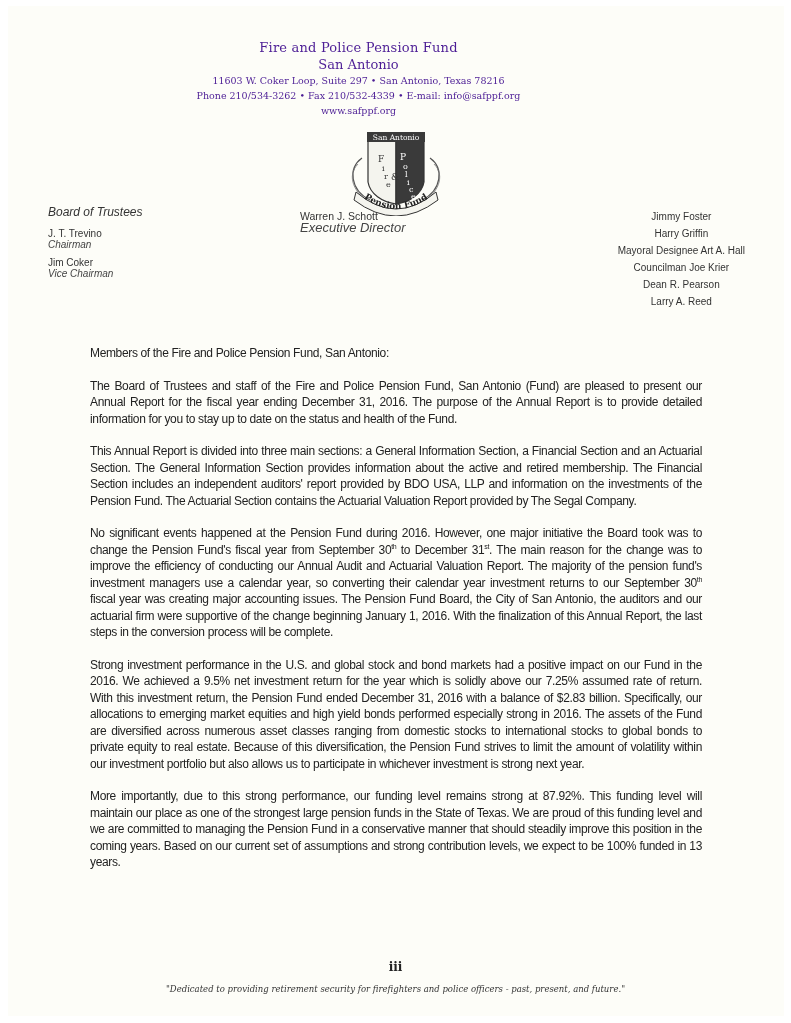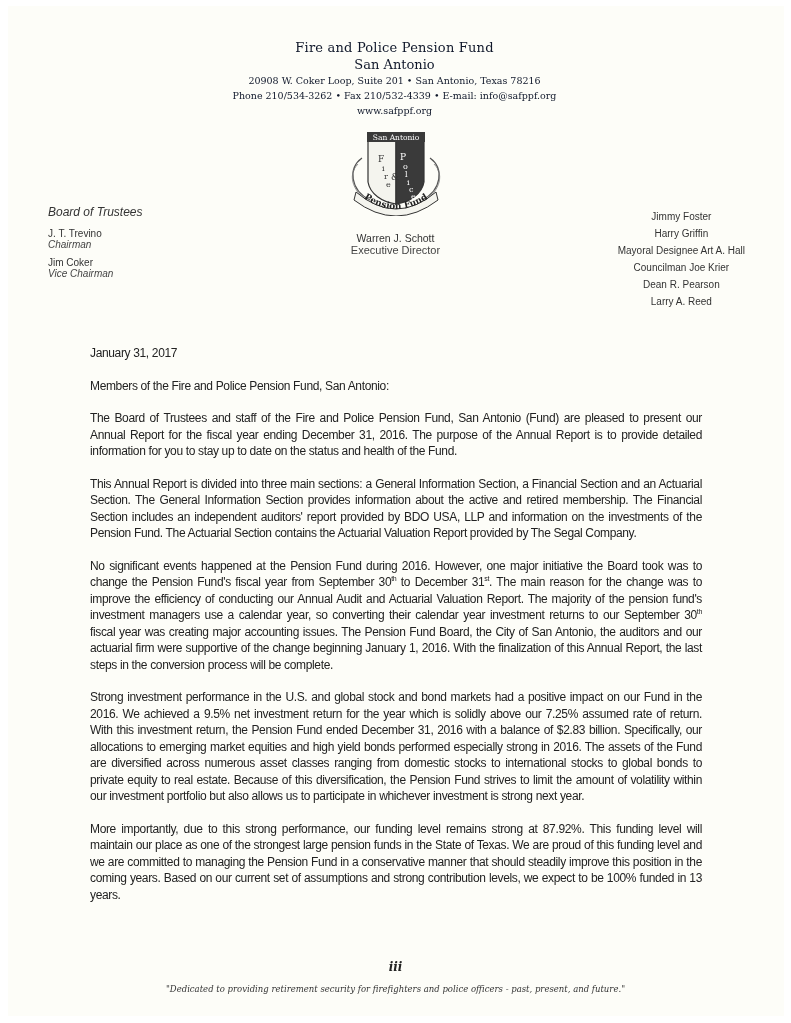--- a/index.html
+++ b/index.html
@@ -7,34 +7,34 @@
     width: 791px; height: 1023px; position: relative; overflow: hidden;
     background: #ffffff;
     color: #2a2a2a;
   }
   .paper {
     position: absolute; left: 8px; top: 6px; width: 776px; height: 1010px;
     background: #fdfdf8;
   }
   .letterhead {
     position: absolute; left: 0; top: 40px; width: 717px; text-align: center;
-    font-family: "DejaVu Serif", serif; color: #0f172a; padding-left: 36px;
+    font-family: "DejaVu Serif", serif; color: #4c1d95;
   }
   .lh-org { font-size: 13px; line-height: 16px; letter-spacing: 0.2px; }
   .lh-city { font-size: 13px; line-height: 17px; }
   .lh-small { font-size: 9.5px; line-height: 15px; }
   .logo {
     position: absolute; left: 340px; top: 128px; width: 112px; height: 88px;
   }
   .director {
-    position: absolute; left: 300px; top: 232px; width: 191px; text-align: center;
+    position: absolute; left: 300px; top: 210px; width: 191px; 
     font-family: "Liberation Sans", sans-serif;
   }
   .director .name { font-size: 10.5px; line-height: 13px; color: #333; }
-  .director .title { font-size: 11px; line-height: 10px; color: #444; }
+  .director .title { font-size: 13px; font-style: italic; line-height: 10px; color: #444; }
   .board-left {
     position: absolute; left: 48px; top: 205px; width: 220px;
     font-family: "Liberation Sans", sans-serif; color: #333;
   }
   .board-heading { font-size: 12px; font-style: italic; line-height: 14px; margin-bottom: 8px; }
   .trustee { margin-bottom: 7px; }
   .trustee .tname { font-size: 10px; line-height: 13px; }
   .trustee .trole { font-size: 10px; font-style: italic; line-height: 9px; color: #444; }
   .board-right {
     position: absolute; right: 46px; top: 208px; text-align: center;
@@ -43,36 +43,36 @@
   .letter {
     position: absolute; left: 90px; top: 345px; width: 612px;
     font-family: "Liberation Sans", sans-serif; font-size: 12px; line-height: 16.5px;
     color: #222; letter-spacing: -0.35px;
   }
   .letter p { margin: 0 0 16px 0; text-align: justify; }
   .letter p.ragged { text-align: left; }
   sup { font-size: 7px; line-height: 0; }
   .page-number {
     position: absolute; left: 0; top: 960px; width: 791px; text-align: center;
-    font-family: "DejaVu Serif", serif; font-weight: bold; font-size: 12px; color: #222; font-style: italic;
+    font-family: "DejaVu Serif", serif; font-weight: bold; font-size: 12px; color: #222;
   }
   .motto {
     position: absolute; left: 0; top: 984px; width: 791px; text-align: center;
     font-family: "DejaVu Serif", serif; font-style: italic; font-size: 8.5px; color: #333;
   }
 </style>
 </head>
 <body>
 
 <div class="paper"></div>
 
 <div class="letterhead">
   <div class="lh-org">Fire and Police Pension Fund</div>
   <div class="lh-city">San Antonio</div>
-  <div class="lh-small">20908 W. Coker Loop, Suite 201 • San Antonio, Texas 78216</div>
+  <div class="lh-small">11603 W. Coker Loop, Suite 297 • San Antonio, Texas 78216</div>
   <div class="lh-small">Phone 210/534-3262 • Fax 210/532-4339 • E-mail: info@safppf.org</div>
   <div class="lh-small">www.safppf.org</div>
 </div>
 
 <div class="logo">
   <svg width="112" height="88" viewBox="0 0 112 88">
 
     <path d="M22 30 C8 40 10 62 30 72" fill="none" stroke="#555" stroke-width="1.2"></path>
     <path d="M90 30 C104 40 102 62 82 72" fill="none" stroke="#555" stroke-width="1.2"></path>
     <path d="M18 36 C6 48 14 66 32 76" fill="none" stroke="#777" stroke-width="0.8"></path>
@@ -124,21 +124,20 @@
 <div class="board-right">
   <div>Jimmy Foster</div>
   <div>Harry Griffin</div>
   <div>Mayoral Designee Art A. Hall</div>
   <div>Councilman Joe Krier</div>
   <div>Dean R. Pearson</div>
   <div>Larry A. Reed</div>
 </div>
 
 <div class="letter">
-  <p class="ragged">January 31, 2017</p>
   <p class="ragged">Members of the Fire and Police Pension Fund, San Antonio:</p>
   <p>The Board of Trustees and staff of the Fire and Police Pension Fund, San Antonio (Fund) are pleased to present our Annual Report for the fiscal year ending December 31, 2016.  The purpose of the Annual Report is to provide detailed information for you to stay up to date on the status and health of the Fund.</p>
   <p>This Annual Report is divided into three main sections: a General Information Section, a Financial Section and an Actuarial Section.  The General Information Section provides information about the active and retired membership. The Financial Section includes an independent auditors' report provided by BDO USA, LLP and information on the investments of the Pension Fund.  The Actuarial Section contains the Actuarial Valuation Report provided by The Segal Company.</p>
   <p><span>No significant events happened at the Pension Fund during 2016.  However, one major initiative the Board took was to change the Pension Fund's fiscal year from September 30</span><sup>th</sup><span> to December 31</span><sup>st</sup><span>.  The main reason for the change was to improve the efficiency of conducting our Annual Audit and Actuarial Valuation Report.  The majority of the pension fund's investment managers use a calendar year, so converting their calendar year investment returns to our September 30</span><sup>th</sup><span> fiscal year was creating major accounting issues.  The Pension Fund Board, the City of San Antonio, the auditors and our actuarial firm were supportive of the change beginning January 1, 2016.  With the finalization of this Annual Report, the last steps in the conversion process will be complete.</span></p>
   <p>Strong investment performance in the U.S. and global stock and bond markets had a positive impact on our Fund in the 2016.  We achieved a 9.5% net investment return for the year which is solidly above our 7.25% assumed rate of return.  With this investment return, the Pension Fund ended December 31, 2016 with a balance of $2.83 billion. Specifically, our allocations to emerging market equities and high yield bonds performed especially strong in 2016. The assets of the Fund are diversified across numerous asset classes ranging from domestic stocks to international stocks to global bonds to private equity to real estate.  Because of this diversification, the Pension Fund strives to limit the amount of volatility within our investment portfolio but also allows us to participate in whichever investment is strong next year.</p>
   <p>More importantly, due to this strong performance, our funding level remains strong at 87.92%.  This funding level will maintain our place as one of the strongest large pension funds in the State of Texas.  We are proud of this funding level and we are committed to managing the Pension Fund in a conservative manner that should steadily improve this position in the coming years.  Based on our current set of assumptions and strong contribution levels, we expect to be 100% funded in 13 years.</p>
 </div>
 
 <div class="page-number">iii</div>
 <div class="motto">"Dedicated to providing retirement security for firefighters and police officers - past, present, and future."</div>

